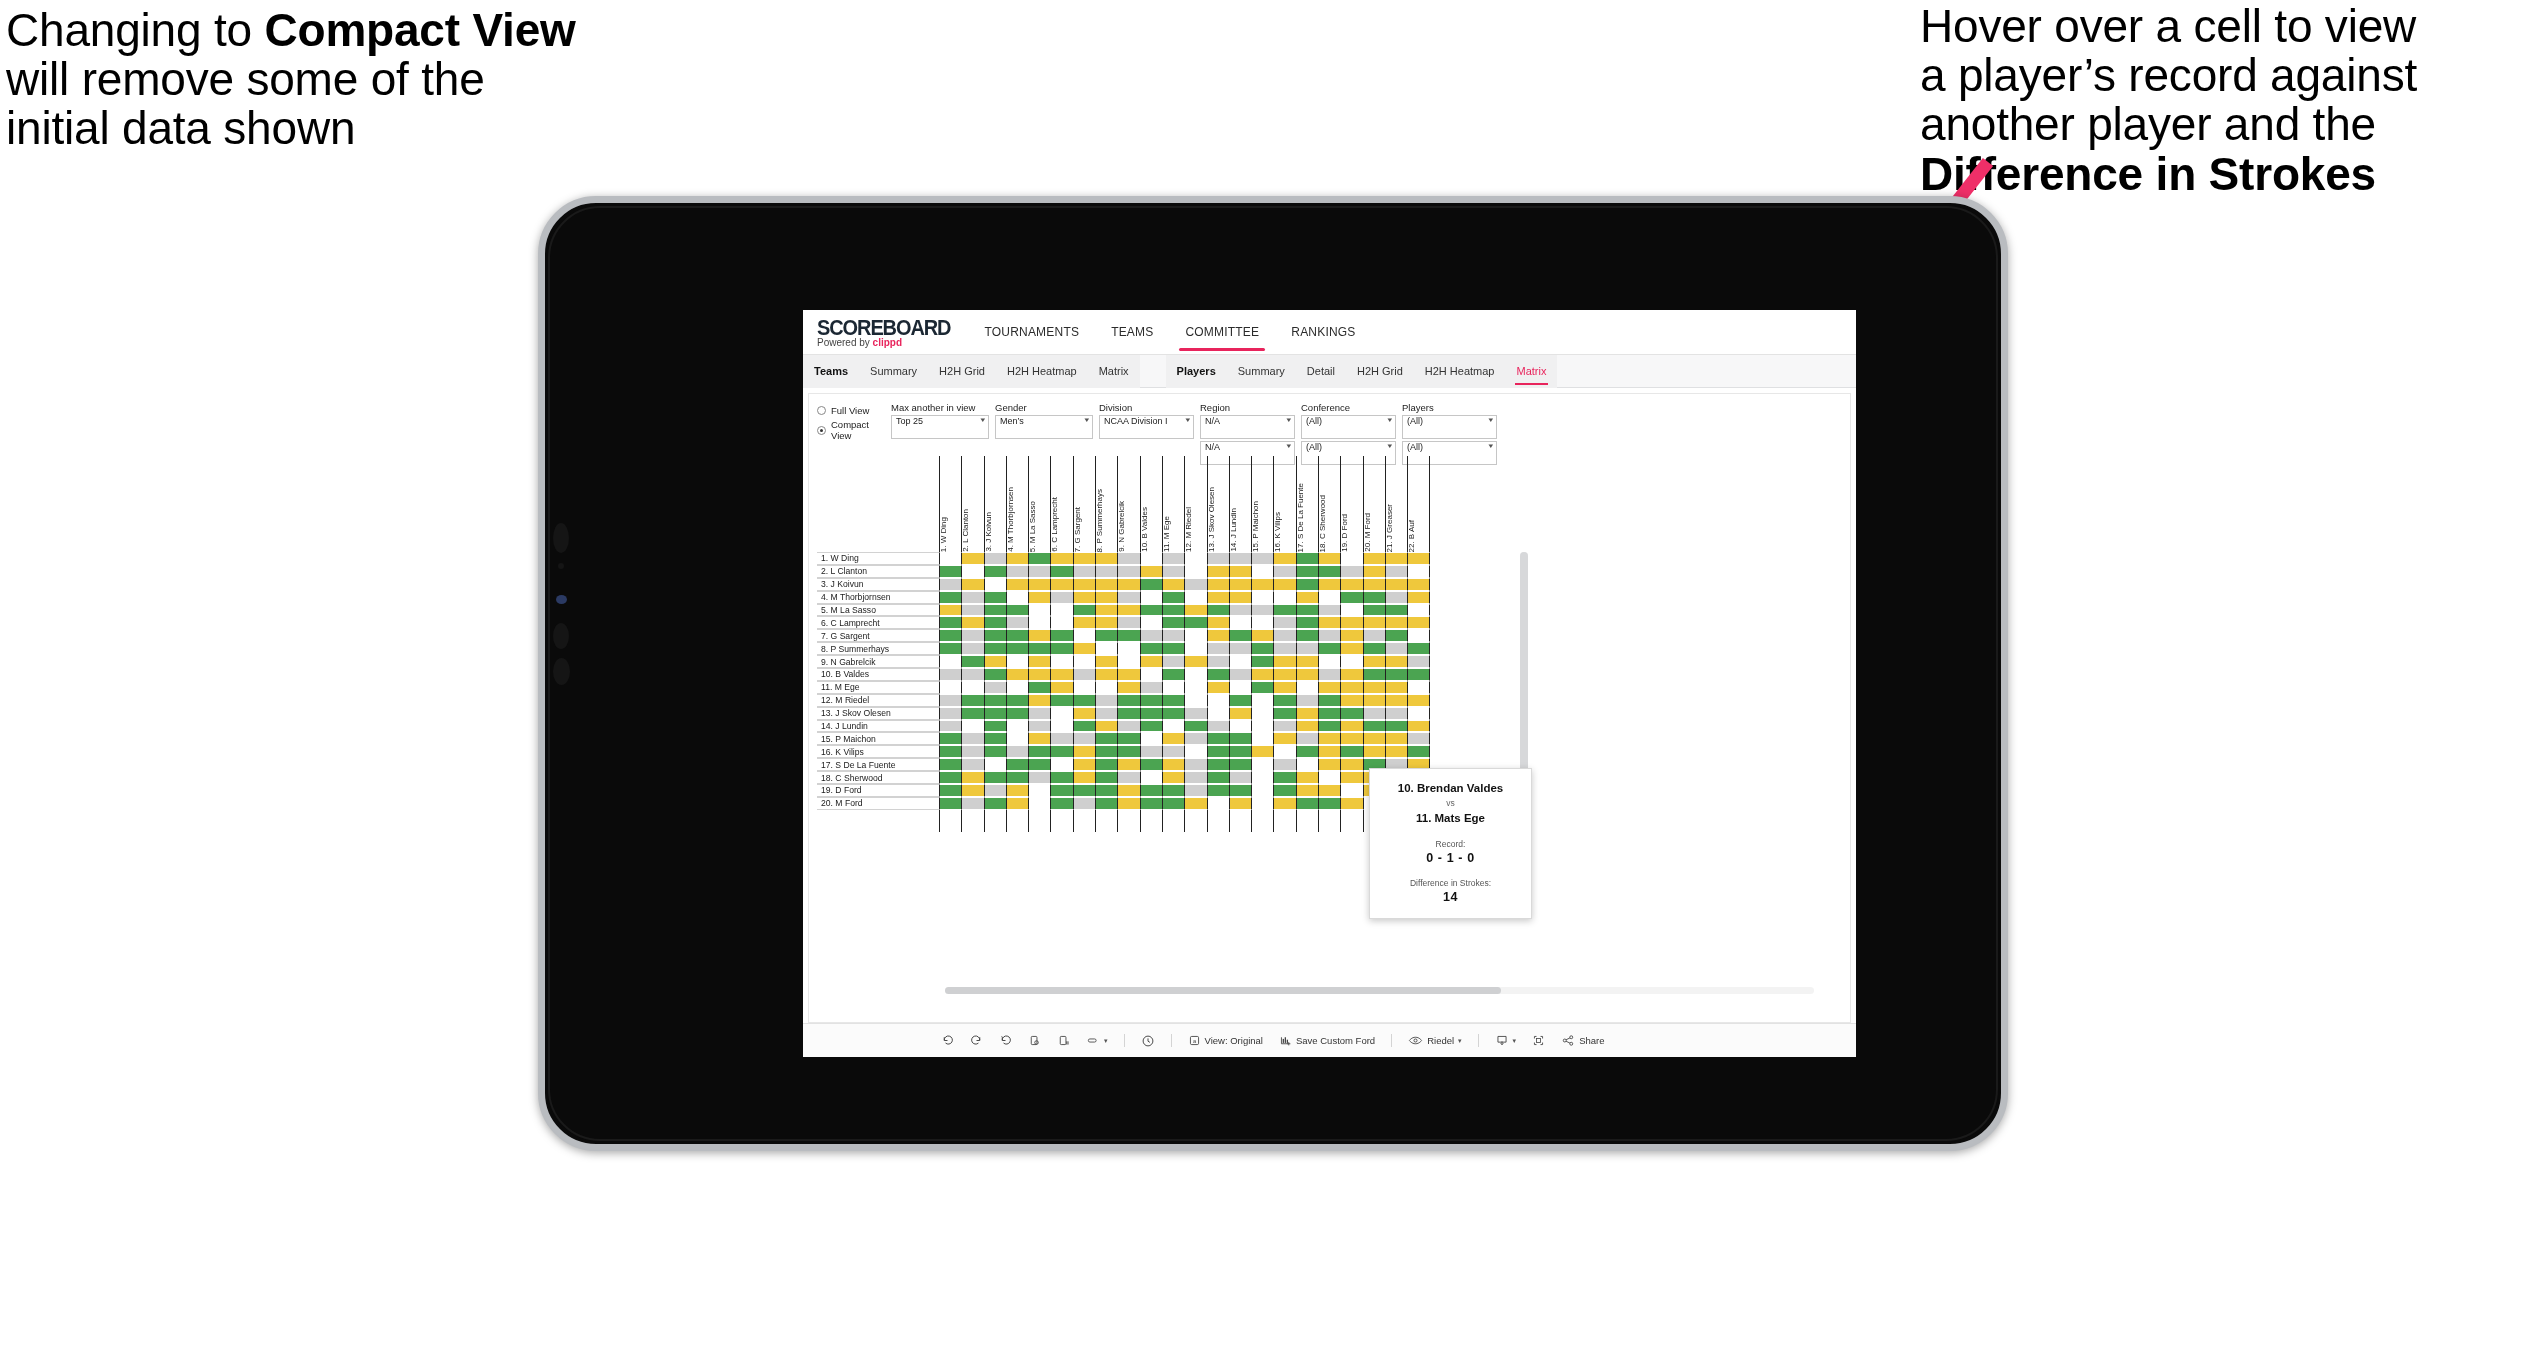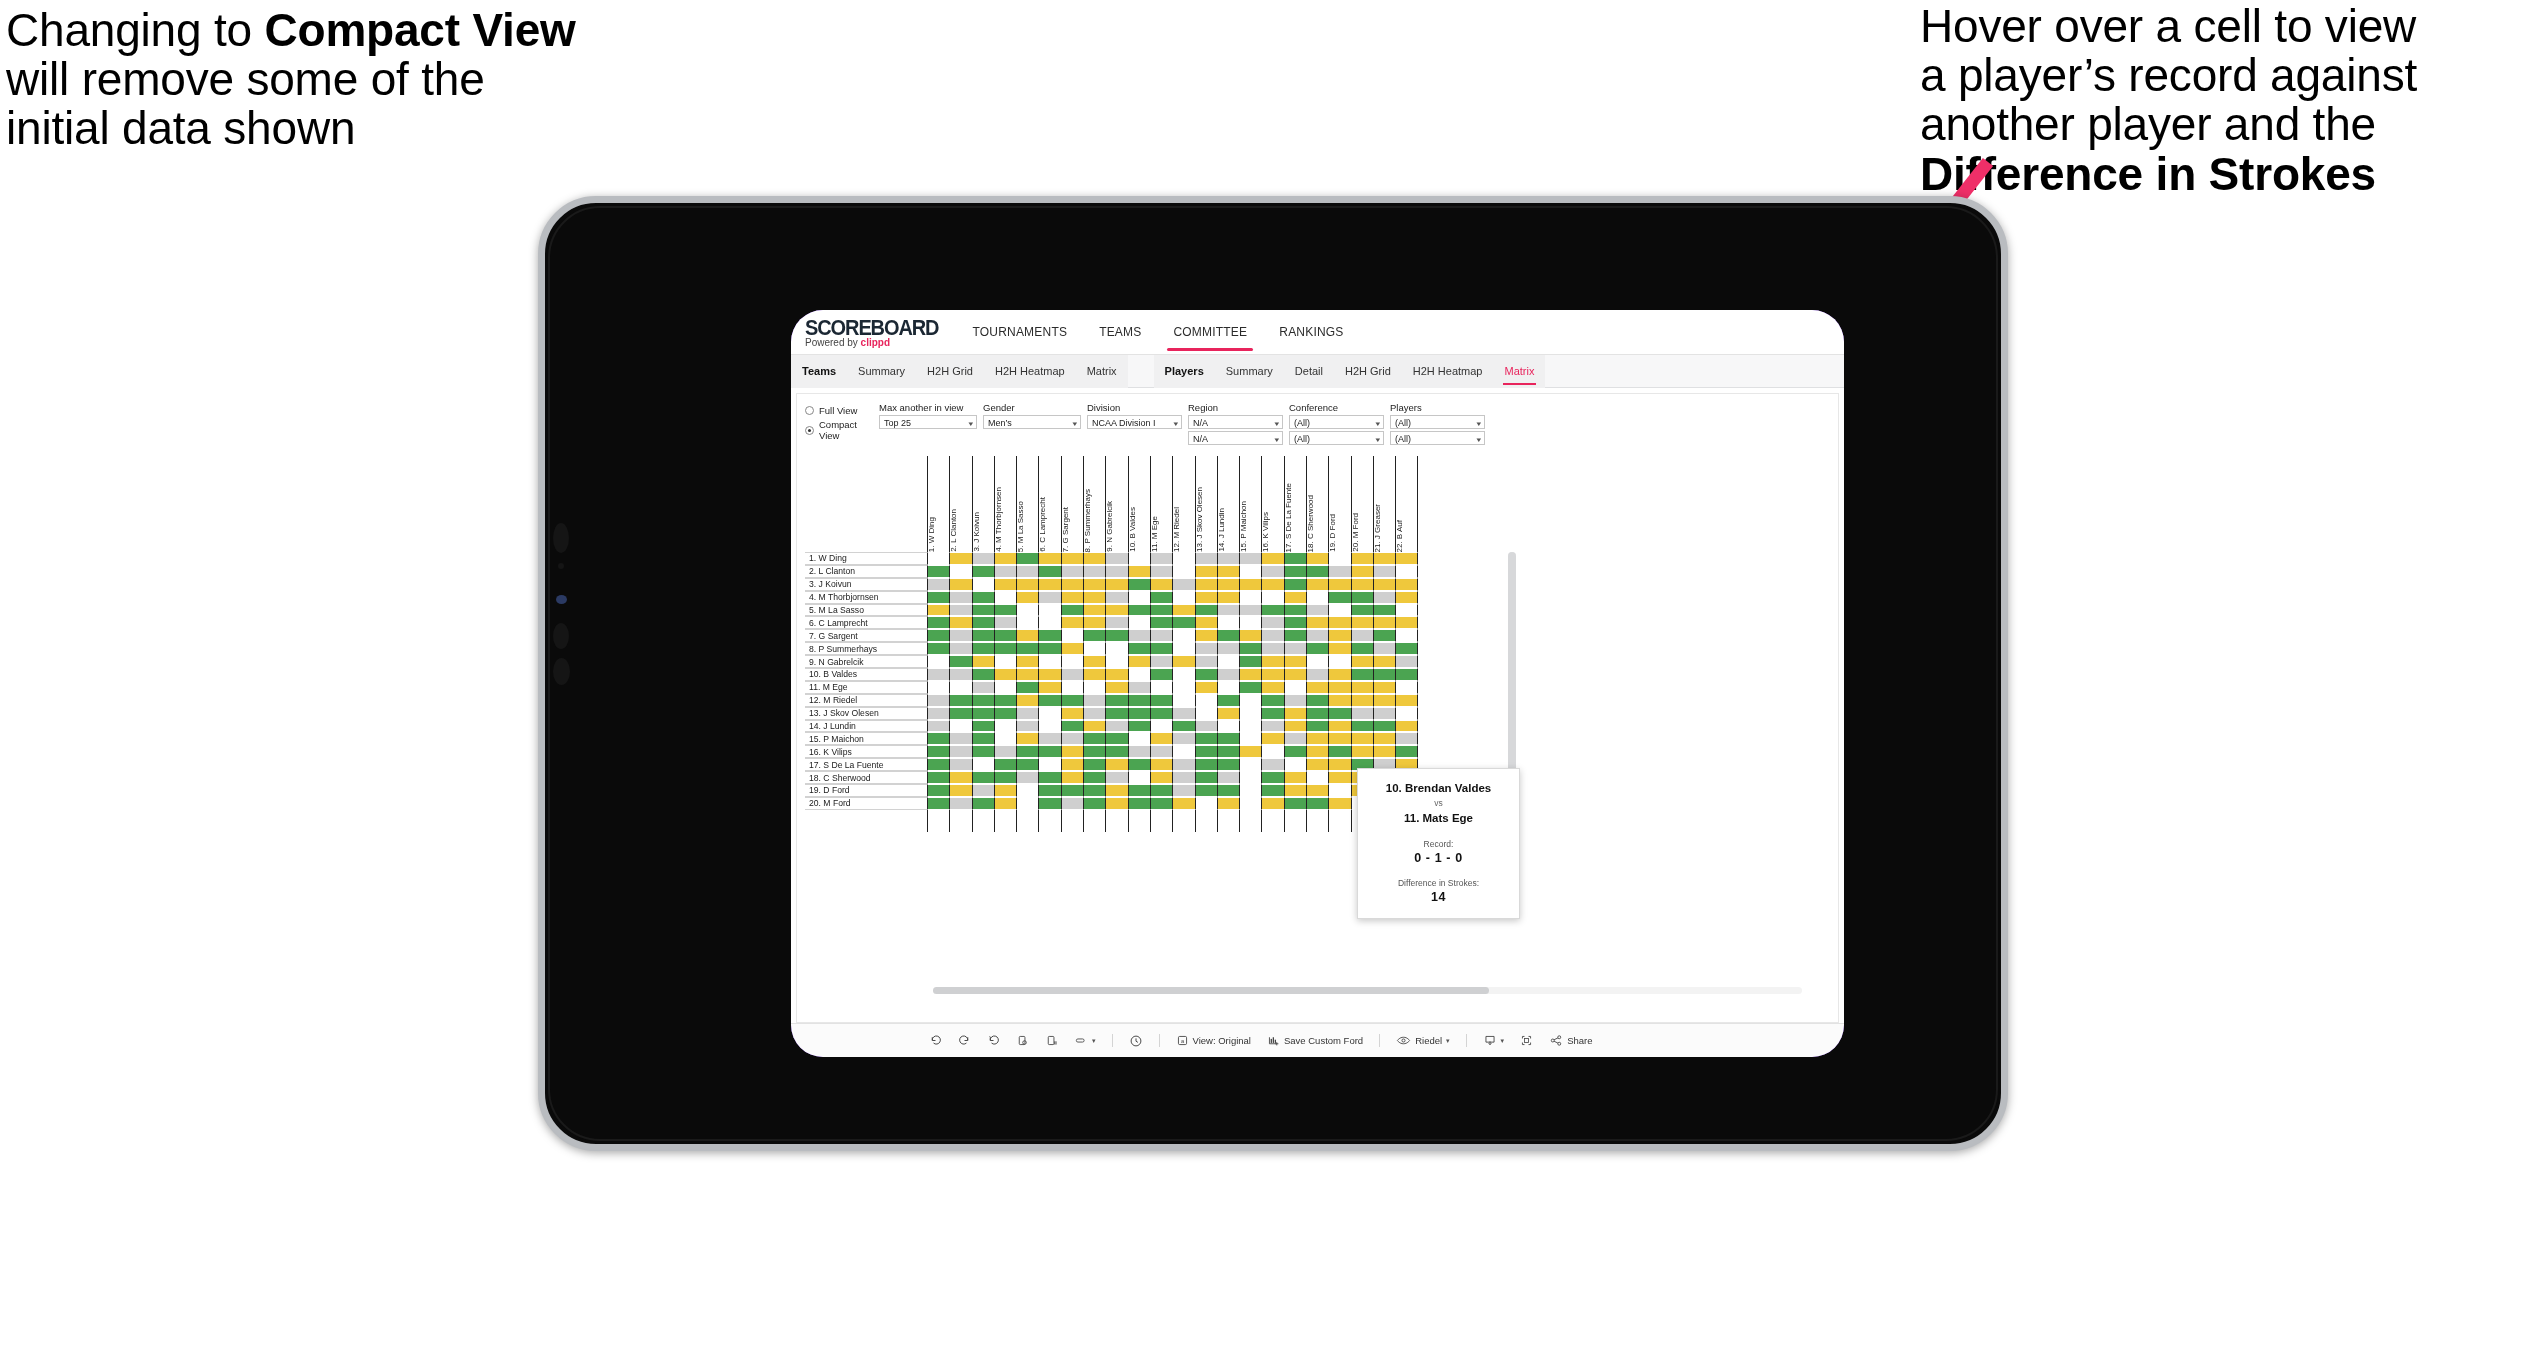--- a/index.html
+++ b/index.html
@@ -46,23 +46,23 @@
   }
   .side-dot { position:absolute; background:#151515; border-radius:50%; }
   #dot-a { left: 8px; top: 320px; width: 16px; height: 30px; }
   #dot-b { left: 13px; top: 360px; width: 6px; height: 6px; }
   #dot-c { left: 11px; top: 392px; width: 11px; height: 9px; background:#2b3a63; }
   #dot-d { left: 8px; top: 420px; width: 16px; height: 26px; }
   #dot-e { left: 8px; top: 455px; width: 17px; height: 27px; }
 
   
   #screen {
-    position:absolute; left:246px; top:107px;
+    position:absolute; left:258px; top:107px;
     width: 1053px; height: 747px;
-    background:#6d28d9; overflow:hidden;border-radius:32px;
+    background:#6d28d9; overflow:hidden;
   }
 
   
   #app-header {
     height: 45px; background:#fff; display:flex; align-items:center;
     padding-left: 14px; border-bottom:1px solid #e3e3e3;
   }
   #brand { margin-right:18px; line-height:1; }
   #brand .bw {
     font-family:"Liberation Sans", sans-serif;
@@ -113,22 +113,22 @@
   }
   .radio.on::after {
     content:""; position:absolute; left:2px; top:2px; width:3px; height:3px;
     border-radius:50%; background:#333;
   }
   .radio-label { font-size:9.5px; color:#222; }
 
   .fgroup { margin-right:6px; }
   .fgroup .flabel { font-size:9.5px; color:#222; margin-bottom:2px; display:block; }
   .select {
-    height:14px; border:1px solid #c6c6c6; background:#fff;
-    display:flex; align-items:flex-end; justify-content:space-between;
+    height:24px; border:1px solid #c6c6c6; background:#fff;
+    display:flex; align-items:flex-start; justify-content:space-between;
     padding: 0 3px 0 4px; font-size:9px; color:#222; cursor:pointer;
     margin-bottom:2px;
   }
   .select .caret { font-size:7px; color:#555; transform:scaleX(1.3); }
   .w-mp   { width:98px; }
   .w-gen  { width:98px; }
   .w-div  { width:95px; }
   .w-reg  { width:95px; }
   .w-conf { width:95px; }
   .w-pl   { width:95px; }

